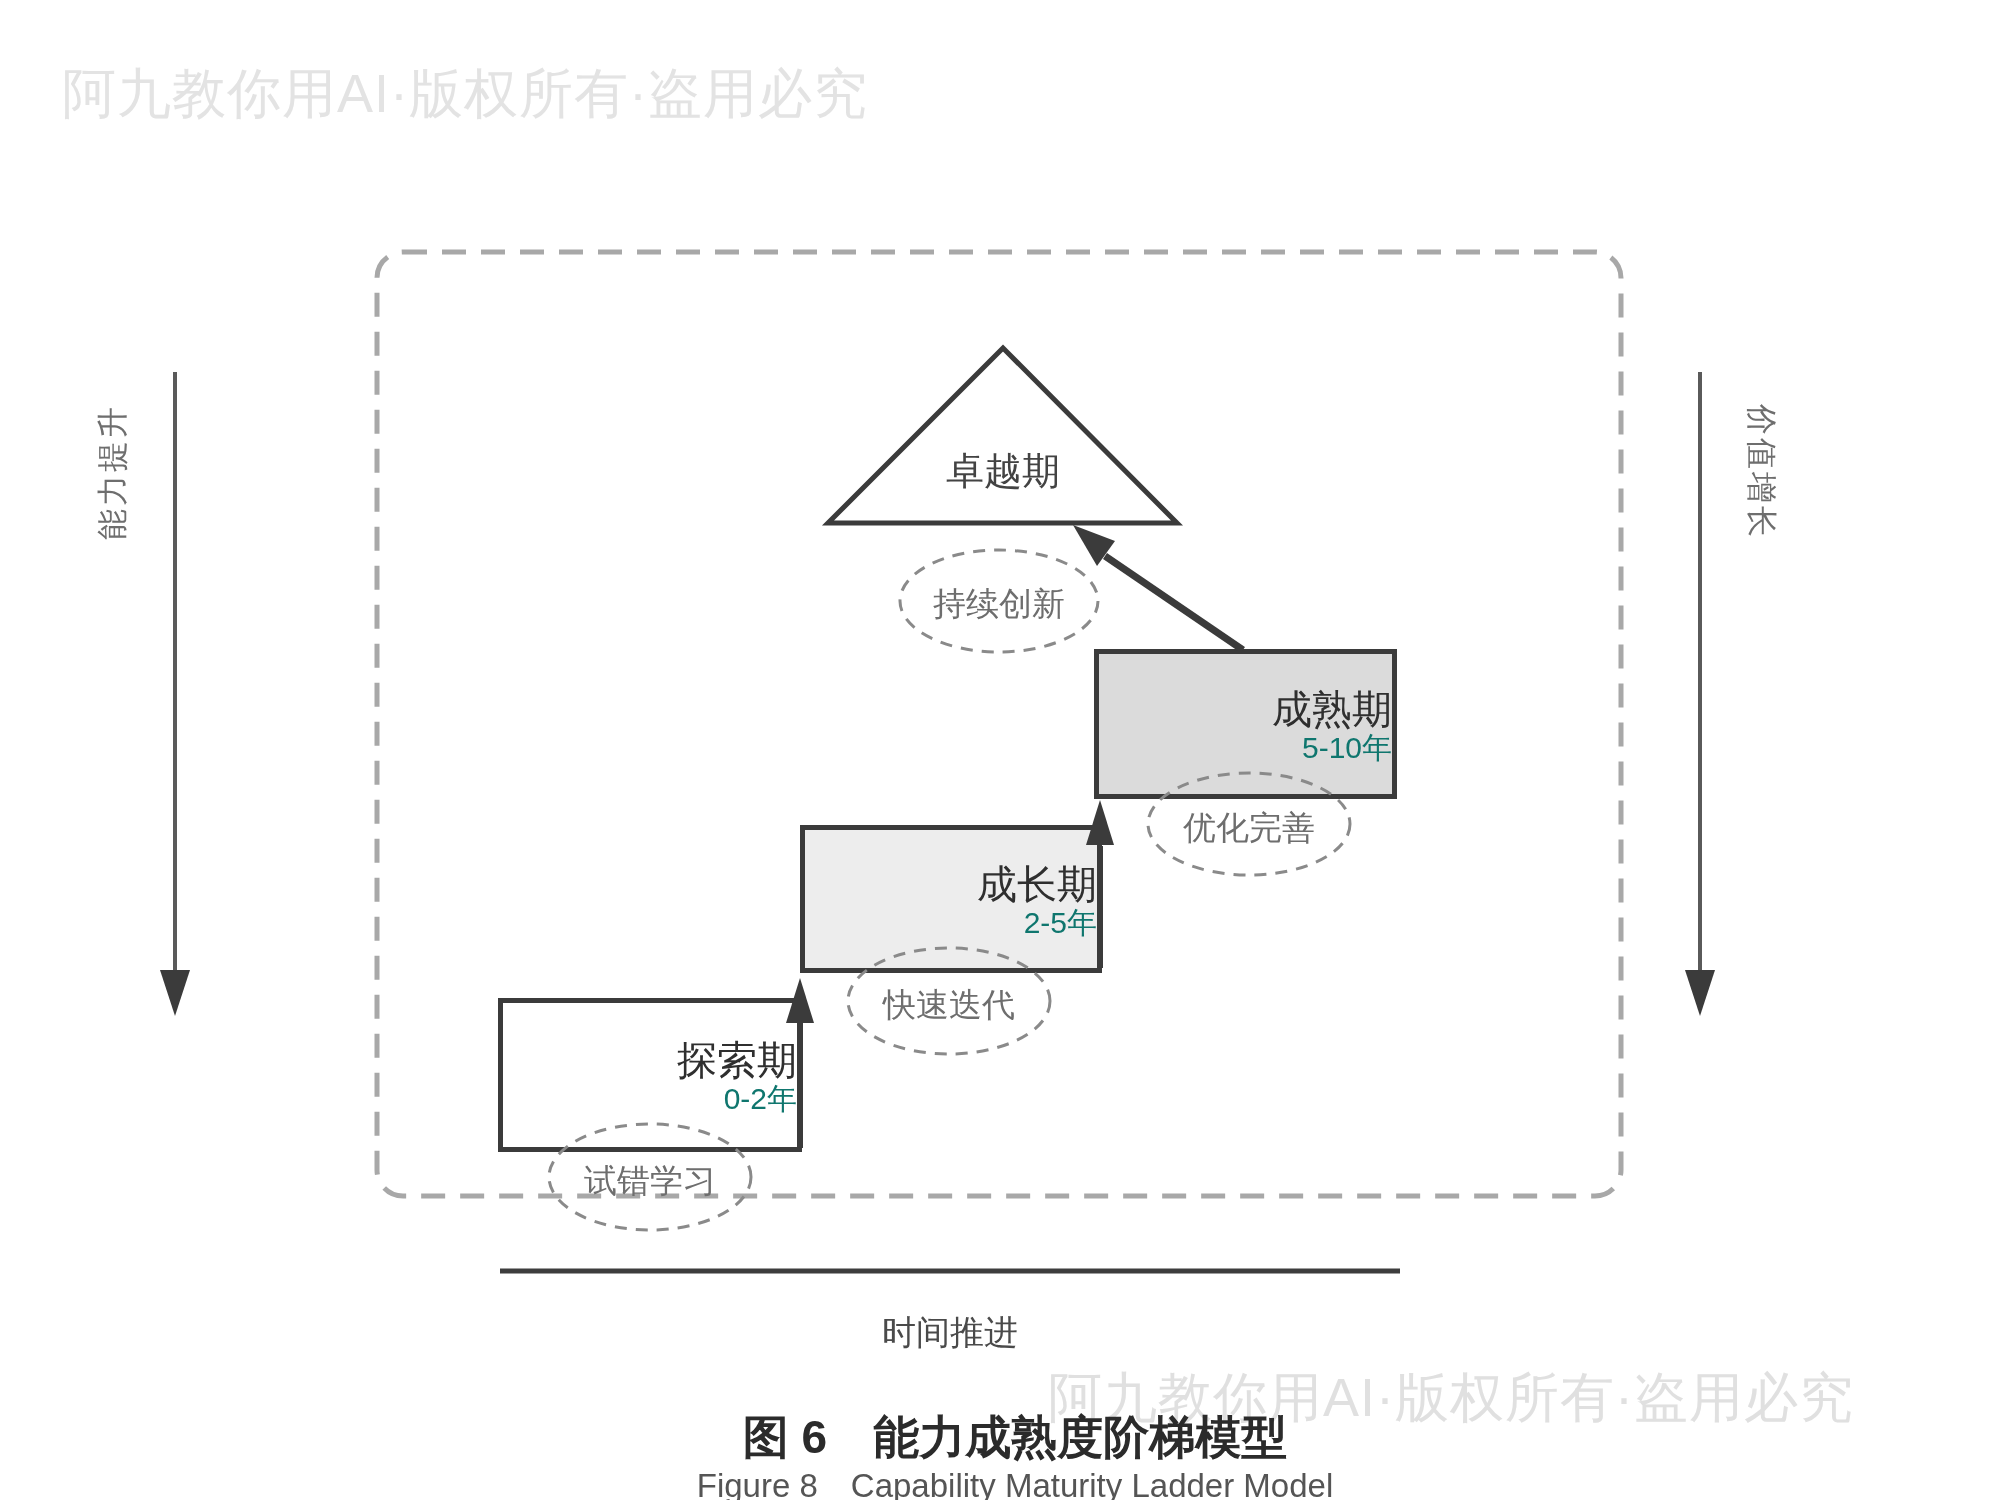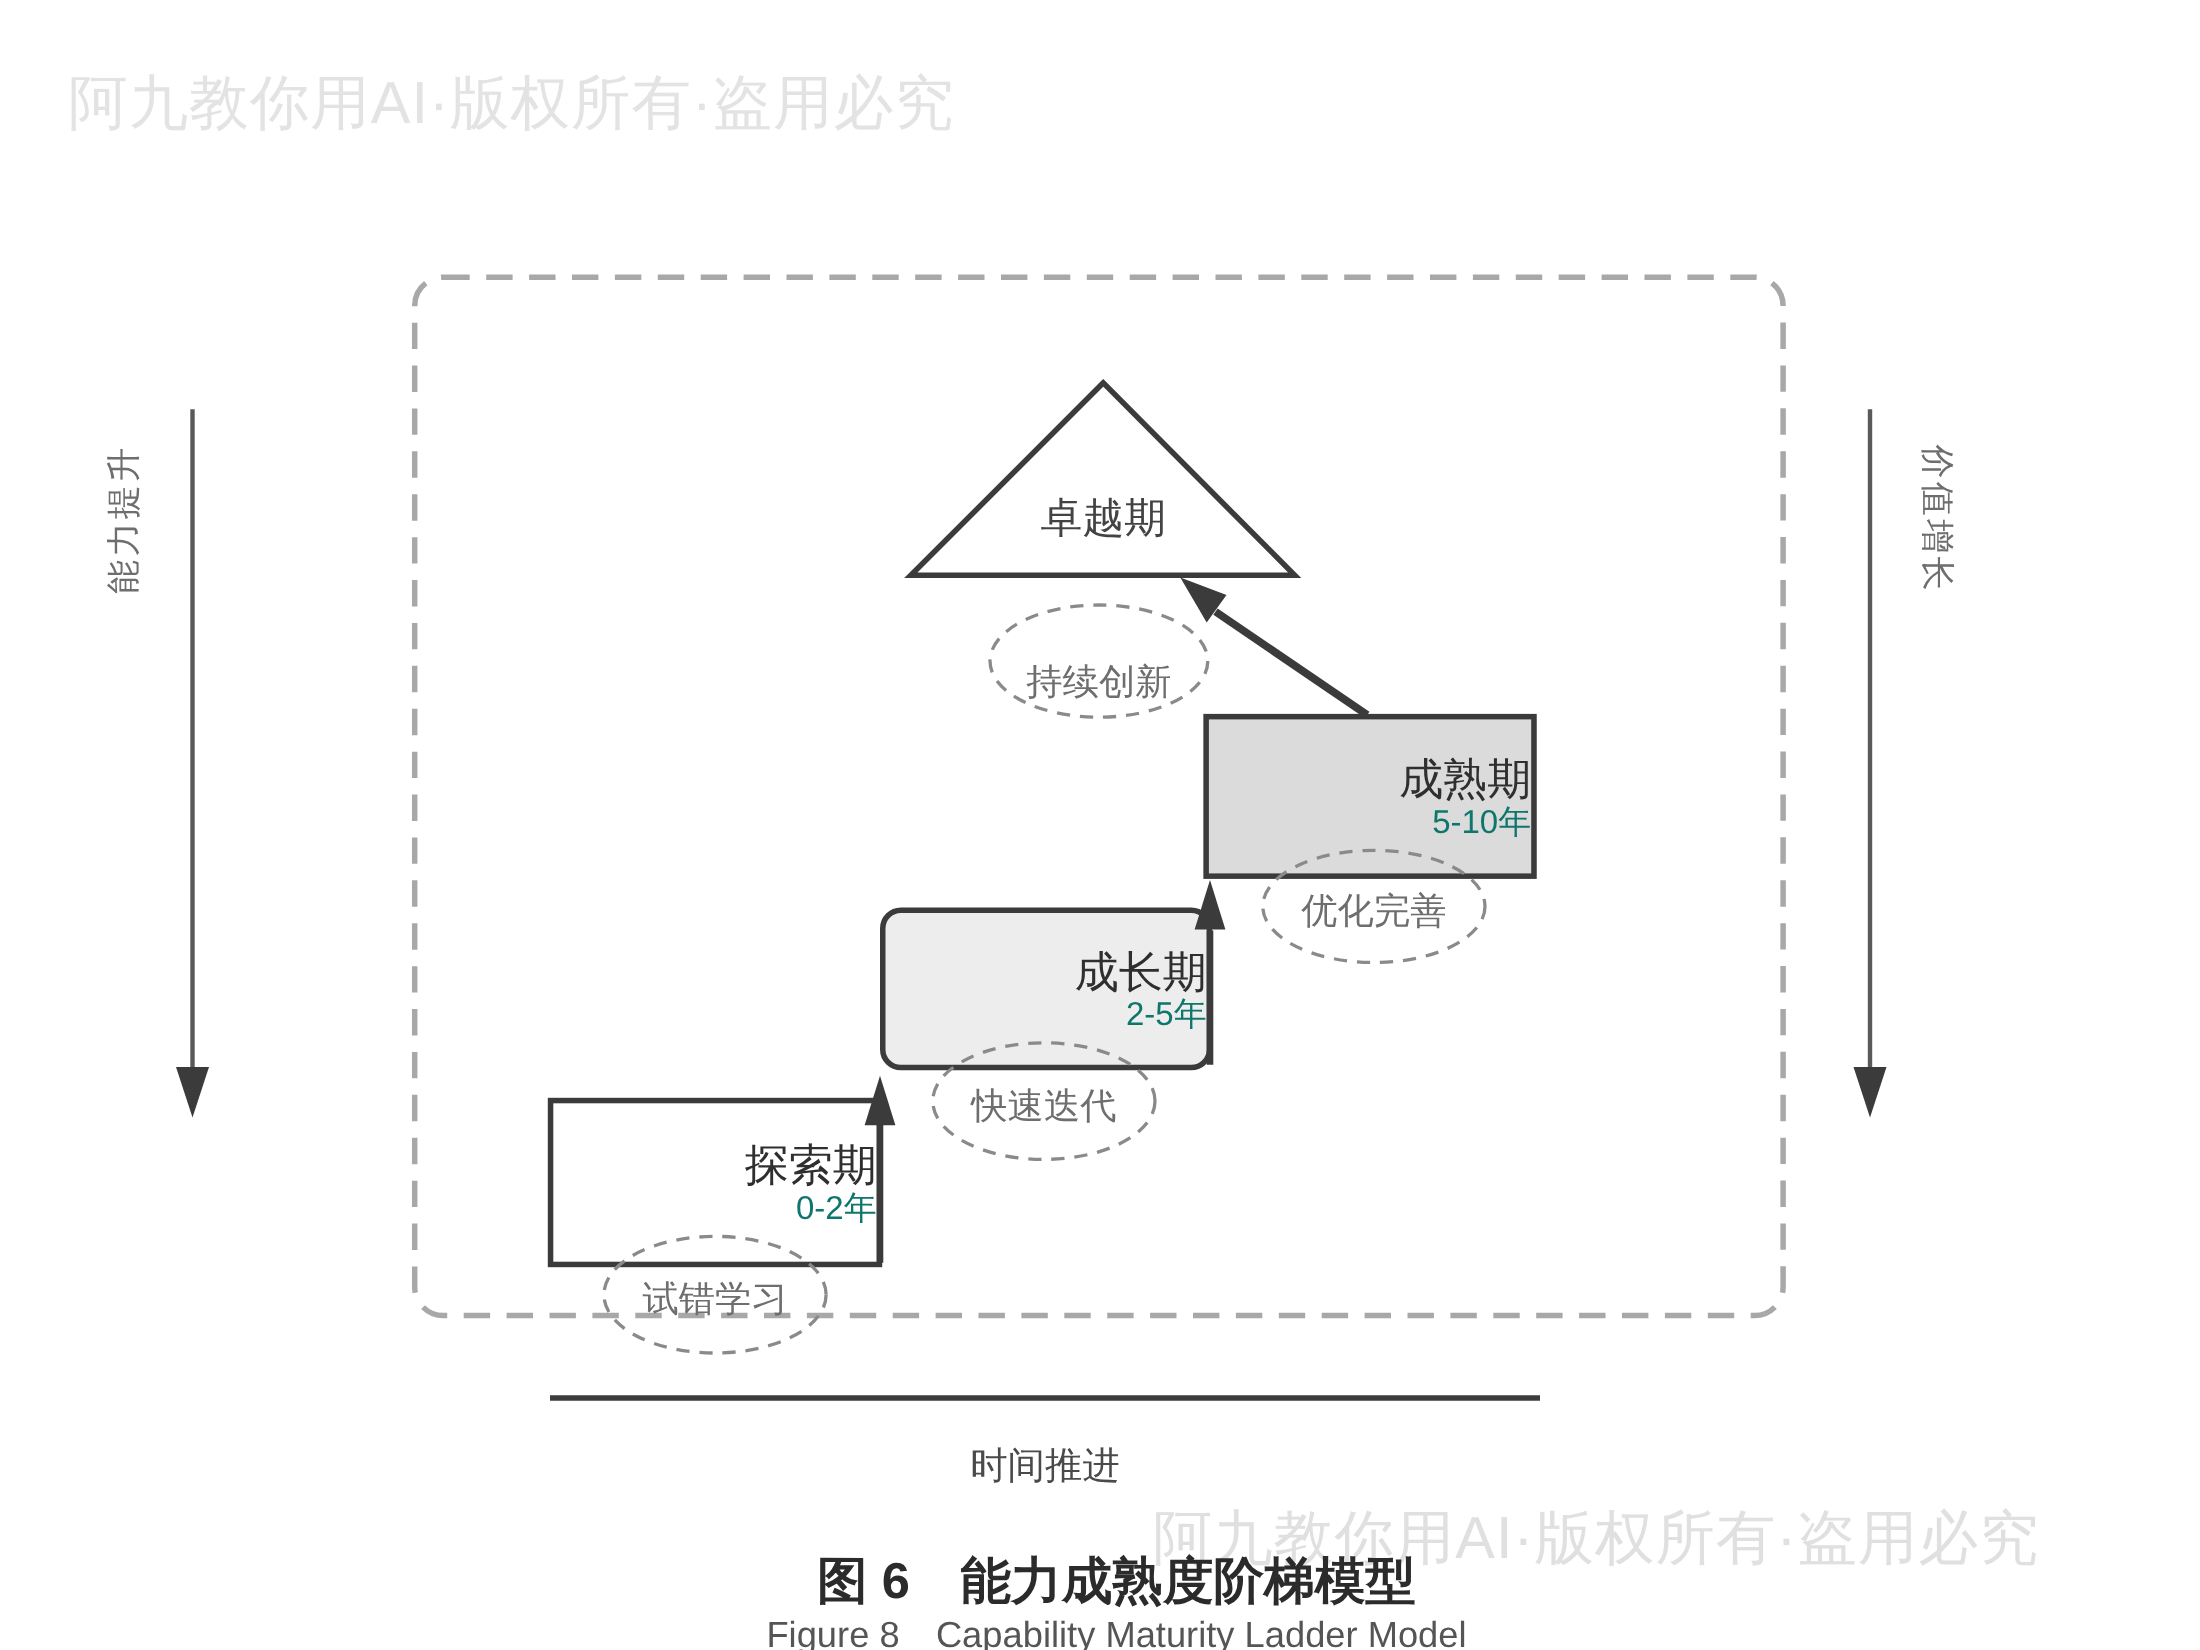--- a/index.html
+++ b/index.html
@@ -52,41 +52,41 @@
     font-weight: 500;
     color: #2f2f2f;
     line-height: 1.1;
   }
   .stage-period {
     font-size: 30px;
     color: #0f766e;
     line-height: 1.1;
   }
   #box-explore { left: 498px; top: 998px;  width: 304px; height: 154px; background: #ffffff; }
-  #box-growth  { left: 800px; top: 825px;  width: 302px; height: 148px; background: #ededed; border-radius: 19px; }
+  #box-growth  { left: 800px; top: 825px;  width: 302px; height: 148px; background: #ededed; }
   #box-mature  { left: 1094px; top: 649px; width: 303px; height: 150px; background: #dbdbdb; }
 
   
   #label-excellence {
     left: 903px; top: 446px; width: 200px;
     text-align: center;
     font-size: 38px;
     color: #434343;
     z-index: 3;
   }
 
   
   .tag-label {
     text-align: center;
     font-size: 33px;
     color: #6e6e6e;
     z-index: 3;
     white-space: nowrap;
   }
-  #tag-excellence { left: 899px;  top: 582px;  width: 200px; margin-top: 16px; }
+  #tag-excellence { left: 899px;  top: 582px;  width: 200px; }
   #tag-mature     { left: 1149px; top: 806px;  width: 200px; }
   #tag-growth     { left: 849px;  top: 983px;  width: 200px; }
   #tag-explore    { left: 550px;  top: 1159px; width: 200px; }
 
   
   .axis-label {
     width: 220px; height: 40px;
     text-align: center;
     font-size: 31px;
     color: #6e6e6e;

